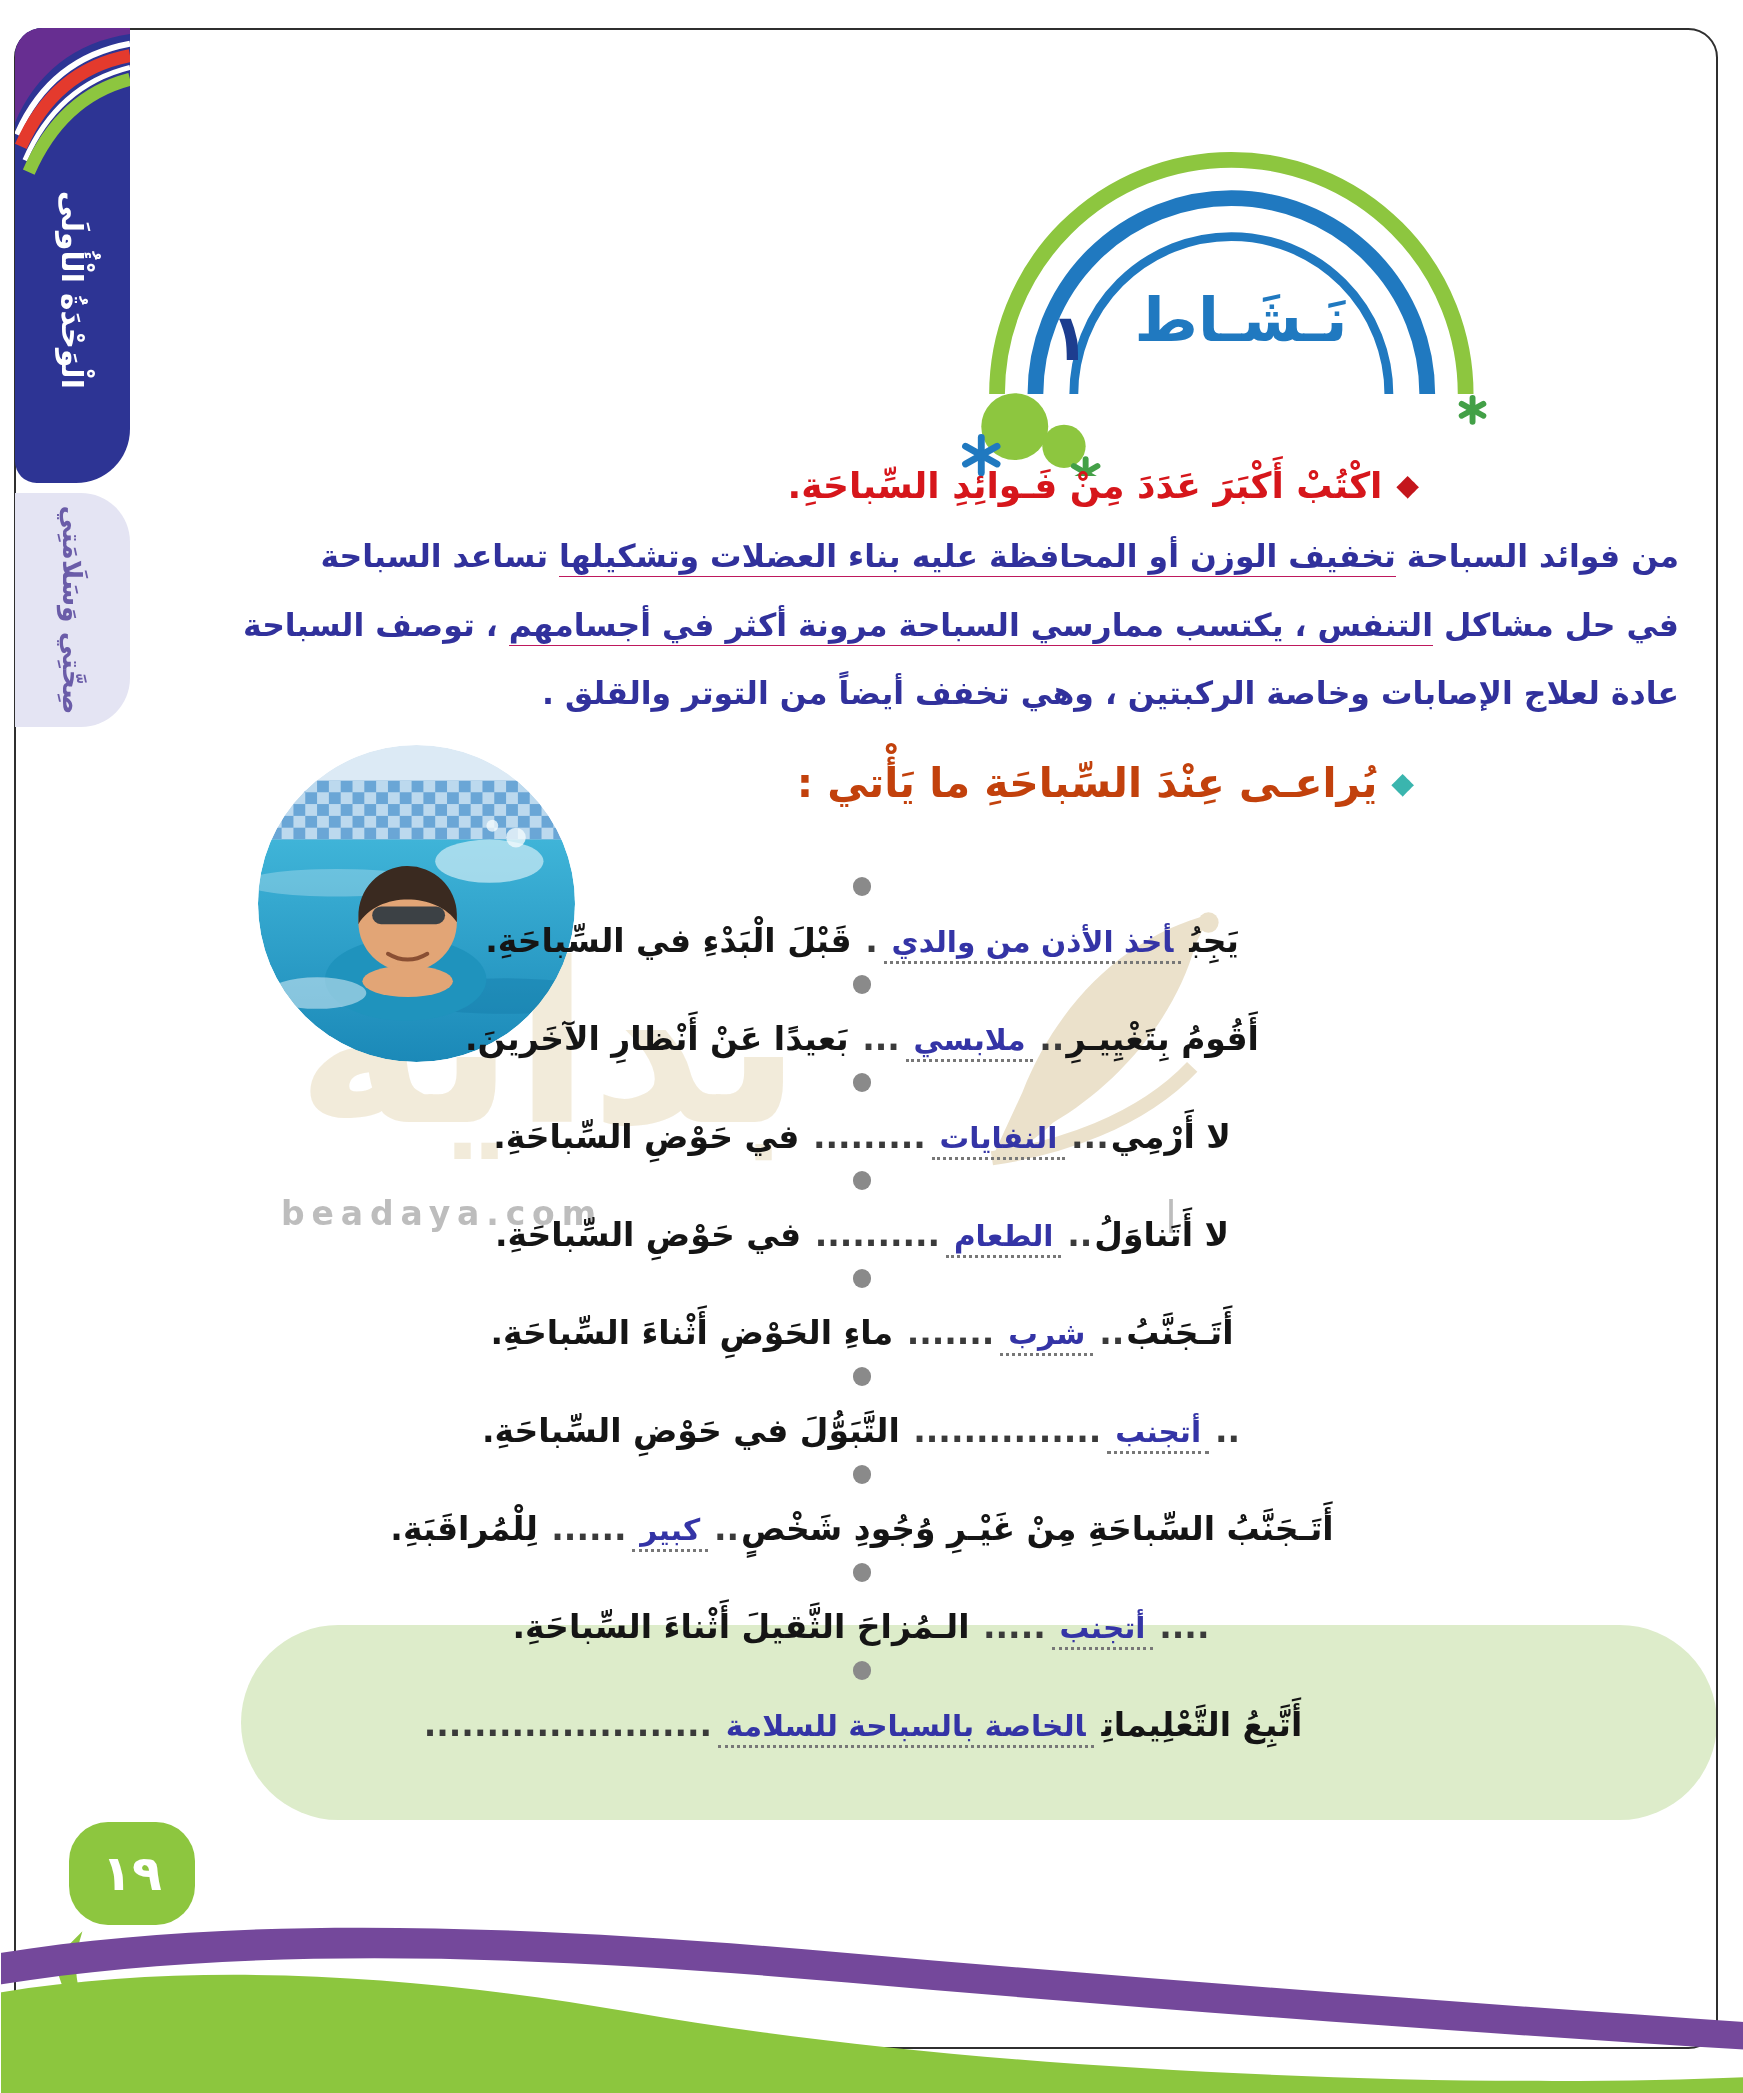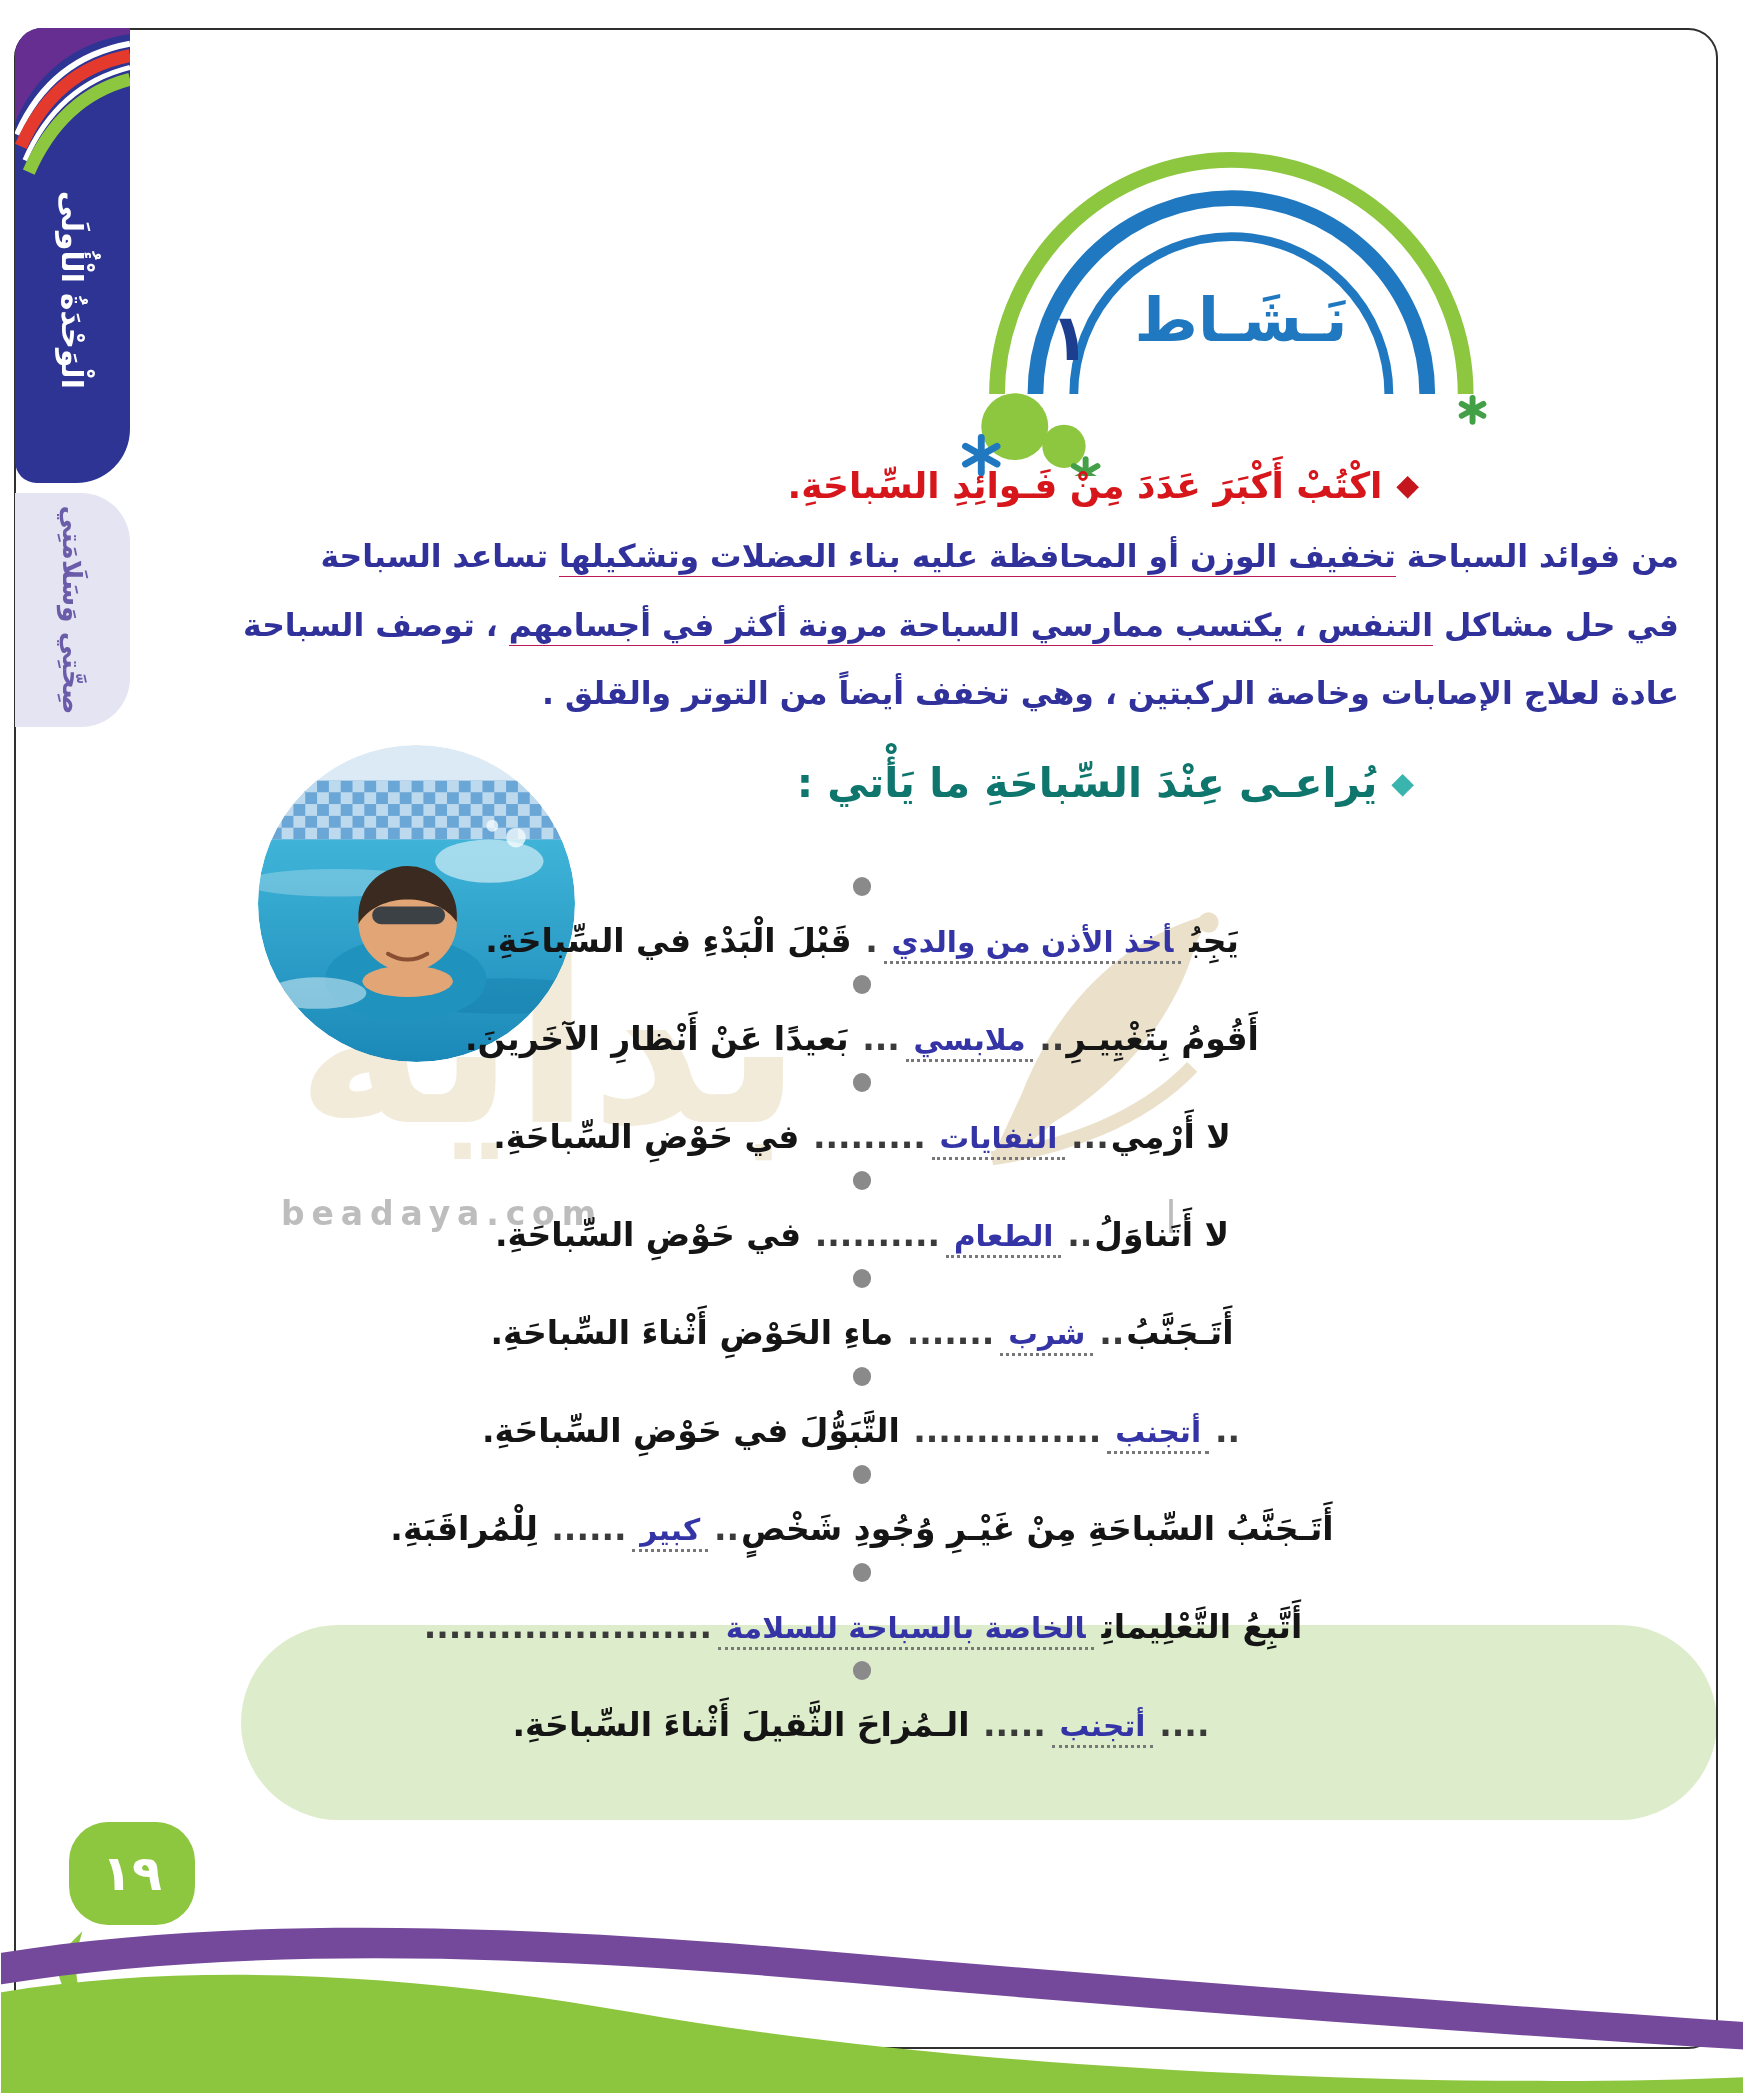--- a/index.html
+++ b/index.html
@@ -73,21 +73,21 @@
   }
   .answer-line { margin-bottom: 19.7px; white-space: nowrap; line-height: 1.55; }
   .answer-line .u { border-bottom: 1px solid #be185d; padding-bottom: 2px; }
 
   
   .section-row {
     position: absolute; right: 330px; top: 755px;
     display: flex; align-items: center; gap: 13.8px; z-index: 4;
   }
   .section-diamond { color: #3ab5ae; font-size: 29.6px; line-height: 1; }
-  .section-text { color: #0f766e; font-size: 41px; font-weight: bold; white-space: nowrap; line-height: 1.4; margin-left: 36px; }
+  .section-text { color: #c2410c; font-size: 41px; font-weight: bold; white-space: nowrap; line-height: 1.4; margin-left: 36px; }
 
   
   .photo {
     position: absolute; left: 258px; top: 745px; width: 317px; height: 317px;
     border-radius: 50%; overflow: hidden; z-index: 4;
   }
   .photo svg { width: 100%; height: 100%; display: block; }
 
   
   .rules { position: absolute; right: 296px; top: 877px; width: 1172px; z-index: 4; }
@@ -277,26 +277,26 @@
       <span class="txt"><span></span><span class="dots">..</span><span class="ans">أتجنب</span><span class="dots">...............</span> <span>التَّبَوُّلَ في حَوْضِ السِّباحَةِ.</span></span>
     </div>
 
     <div class="rule">
       <span class="bullet"></span>
       <span class="txt"><span>أَتَـجَنَّبُ السِّباحَةِ مِنْ غَيْـرِ وُجُودِ شَخْصٍ</span><span class="dots">..</span><span class="ans">كبير</span><span class="dots">......</span> <span>لِلْمُراقَبَةِ.</span></span>
     </div>
 
     <div class="rule">
       <span class="bullet"></span>
+      <span class="txt"><span></span><span class="dots">....</span><span class="ans">أتجنب</span><span class="dots">.....</span> <span>الـمُزاحَ الثَّقيلَ أَثْناءَ السِّباحَةِ.</span></span>
+    </div>
+
+    <div class="rule">
+      <span class="bullet"></span>
       <span class="txt"><span>أَتَّبِعُ التَّعْلِيماتِ</span><span class="dots"></span><span class="ans">الخاصة بالسباحة للسلامة</span><span class="dots">.......................</span> <span></span></span>
-    </div>
-
-    <div class="rule">
-      <span class="bullet"></span>
-      <span class="txt"><span></span><span class="dots">....</span><span class="ans">أتجنب</span><span class="dots">.....</span> <span>الـمُزاحَ الثَّقيلَ أَثْناءَ السِّباحَةِ.</span></span>
     </div>
 
   </div>
 
   <div class="page-bubble">
     <span class="page-number">١٩</span>
   </div>
   <svg class="bubble-tail" viewBox="0 0 170 150">
     <path d="M32,0 C14,55 32,100 110,118 C58,124 14,88 4,28 Z" fill="#8dc63f"></path>
     <path d="M64,10 C54,60 80,95 140,105" stroke="#ffffff" stroke-width="8" fill="none"></path>

